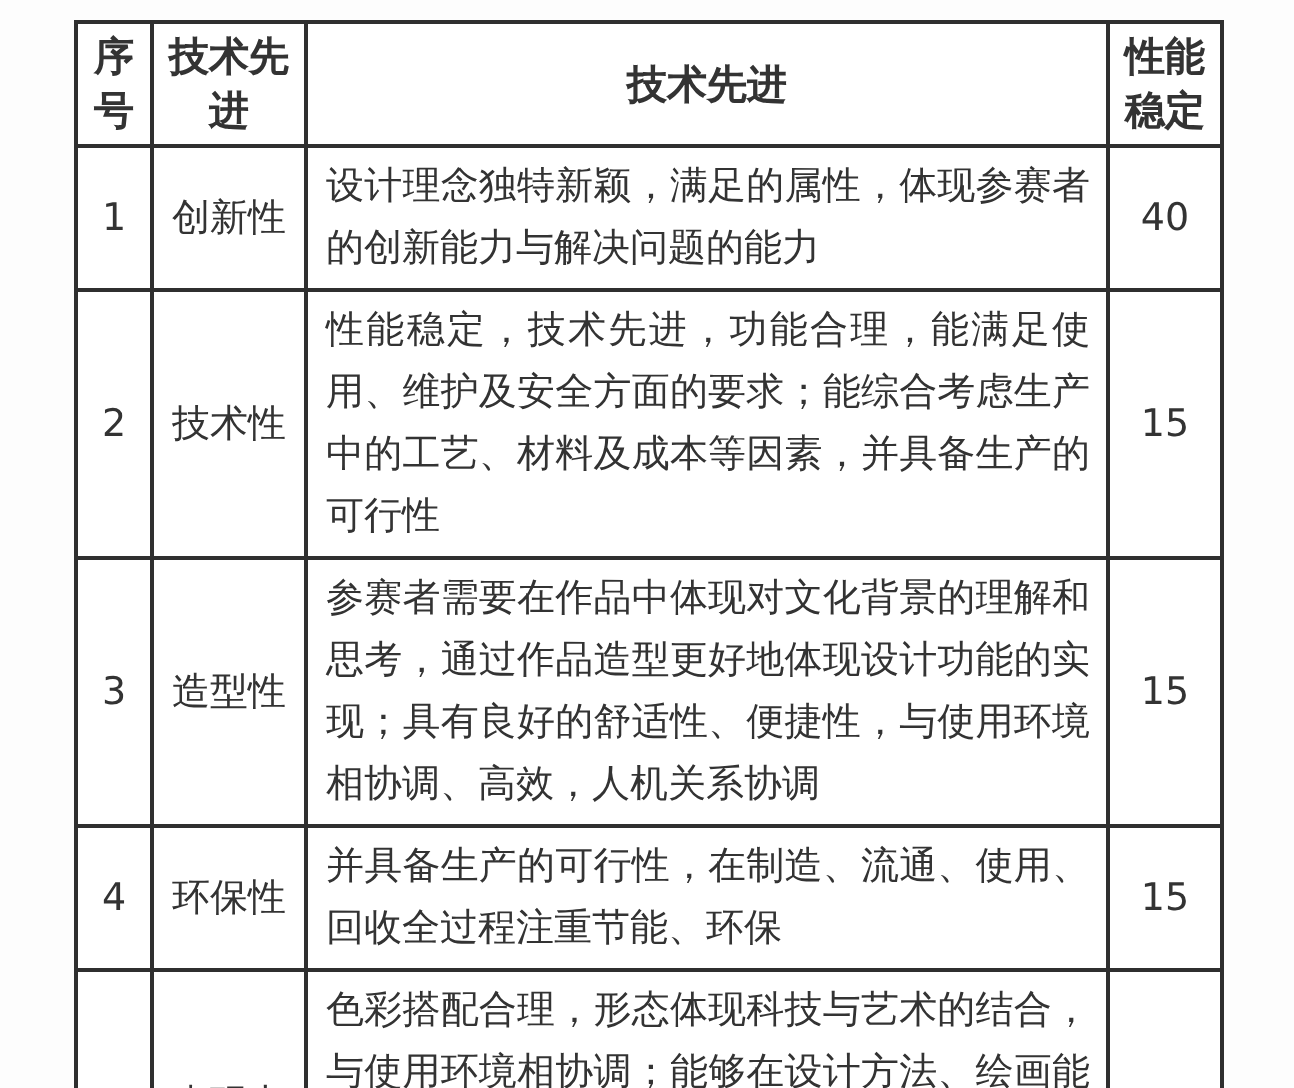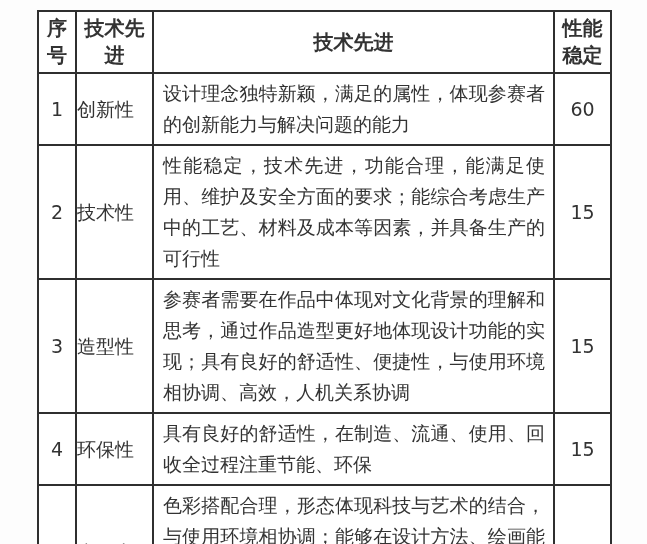--- a/index.html
+++ b/index.html
@@ -39,21 +39,21 @@
     font-size: 20px;
     text-align: center;
     line-height: 27px;
     padding: 2px 4px;
   }
   td.cell-no, td.cell-score {
     text-align: center;
     font-size: 20px;
   }
   td.cell-attr {
-    text-align: left;
+    text-align: center;
     font-size: 19px;
   }
   td.cell-criteria {
     text-align: justify;
     padding: 4px 8px 4px 9px;
   }
   tr.row-header { height: 62px; }
   tr.row-1 { height: 66px; }
   tr.row-2 { height: 100px; }
   tr.row-3 { height: 130px; }
@@ -77,38 +77,38 @@
         <th>技术先进</th>
         <th>技术先进</th>
         <th>性能稳定</th>
       </tr>
     </thead>
     <tbody>
       <tr class="row-1">
         <td class="cell-no">1</td>
         <td class="cell-attr">创新性</td>
         <td class="cell-criteria">设计理念独特新颖，满足的属性，体现参赛者的创新能力与解决问题的能力</td>
-        <td class="cell-score">60</td>
+        <td class="cell-score">40</td>
       </tr>
       <tr class="row-2">
         <td class="cell-no">2</td>
         <td class="cell-attr">技术性</td>
         <td class="cell-criteria">性能稳定，技术先进，功能合理，能满足使用、维护及安全方面的要求；能综合考虑生产中的工艺、材料及成本等因素，并具备生产的可行性</td>
         <td class="cell-score">15</td>
       </tr>
       <tr class="row-3">
         <td class="cell-no">3</td>
         <td class="cell-attr">造型性</td>
         <td class="cell-criteria">参赛者需要在作品中体现对文化背景的理解和思考，通过作品造型更好地体现设计功能的实现；具有良好的舒适性、便捷性，与使用环境相协调、高效，人机关系协调</td>
         <td class="cell-score">15</td>
       </tr>
       <tr class="row-4">
         <td class="cell-no">4</td>
         <td class="cell-attr">环保性</td>
-        <td class="cell-criteria">具有良好的舒适性，在制造、流通、使用、回收全过程注重节能、环保</td>
+        <td class="cell-criteria">并具备生产的可行性，在制造、流通、使用、回收全过程注重节能、环保</td>
         <td class="cell-score">15</td>
       </tr>
       <tr class="row-5">
         <td class="cell-no">5</td>
         <td class="cell-attr">表现力</td>
         <td class="cell-criteria">色彩搭配合理，形态体现科技与艺术的结合，与使用环境相协调；能够在设计方法、绘画能力及设计细节上最大程度地表现参赛者的设计意图</td>
         <td class="cell-score">15</td>
       </tr>
     </tbody>
   </table>

